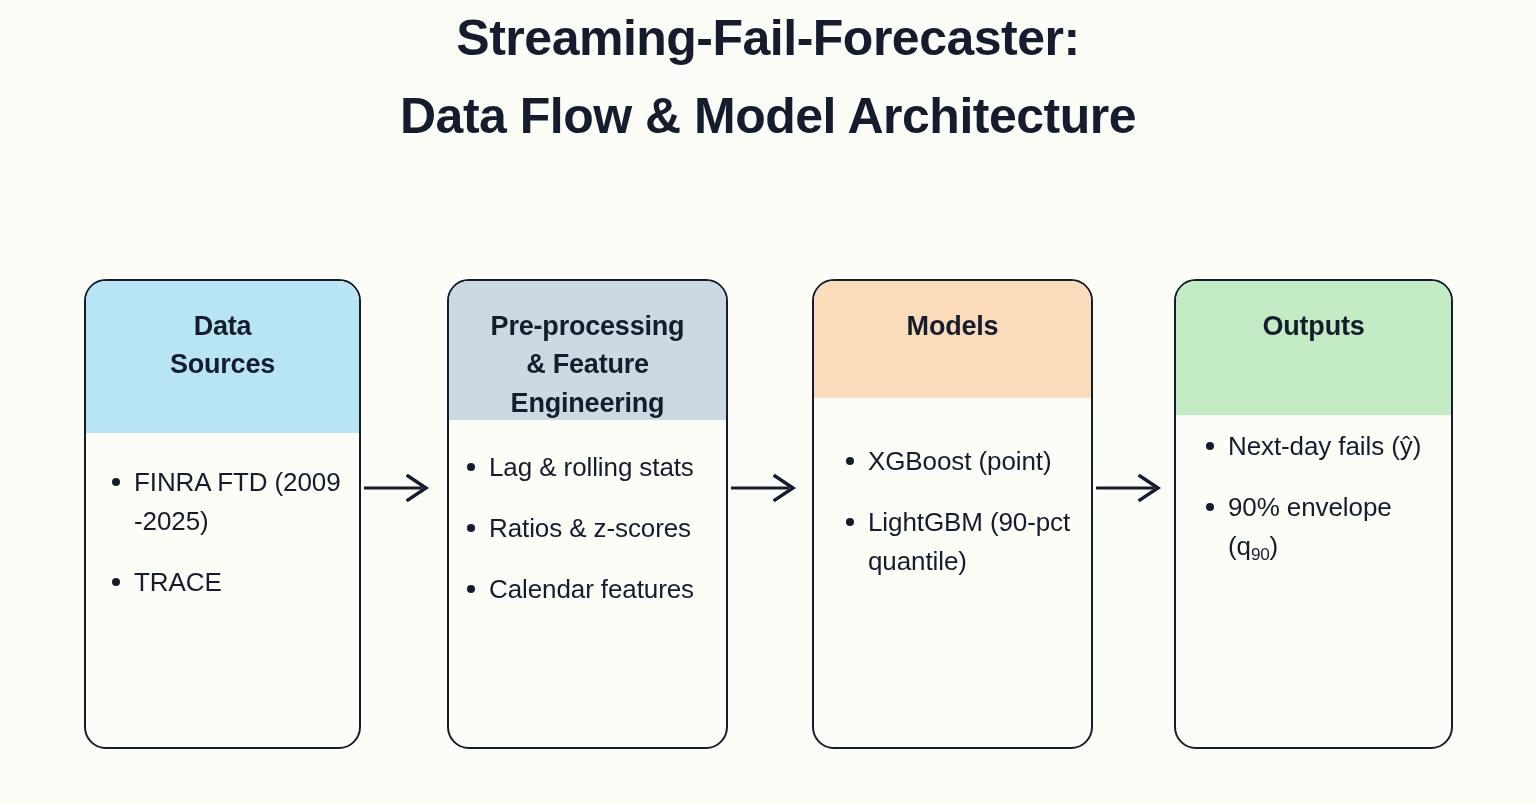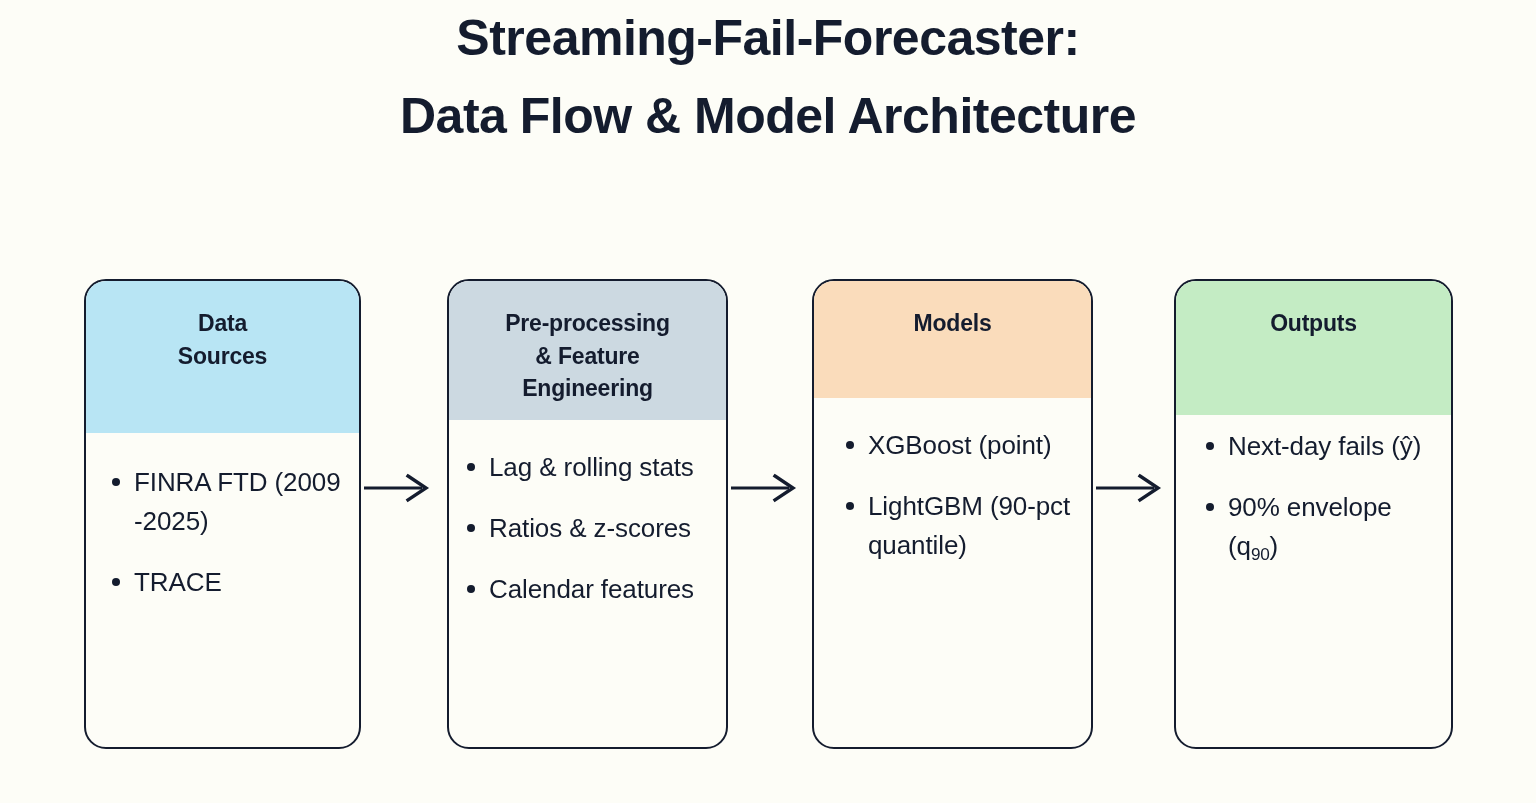--- a/index.html
+++ b/index.html
@@ -53,21 +53,21 @@
     overflow: hidden;
     display: flex;
     flex-direction: column;
   }
 
   .card-header {
     flex: 0 0 auto;
     box-sizing: border-box;
     width: 100%;
     text-align: center;
-    font-size: 23px;
+    font-size: 27px;
     font-weight: 700;
     line-height: 1.42;
     letter-spacing: -0.2px;
     color: #141c2e;
     padding: 26px 10px 0 10px;
   }
   .card-body {
     flex: 1 1 auto;
     padding: 26px 14px 0 22px;
     box-sizing: border-box;
@@ -111,21 +111,21 @@
   #card-3 { left: 812px;  width: 281px; }
   #card-4 { left: 1174px; width: 279px; }
 
   #card-1 .card-header { background: #b8e5f4; height: 152px; }
   #card-2 .card-header { background: #ccd9e1; height: 139px; }
   #card-3 .card-header { background: #fadcbb; height: 117px; }
   #card-4 .card-header { background: #c4ecc4; height: 134px; }
 
   #card-1 .card-body { padding-top: 30px; }
   #card-2 .card-body { padding-top: 28px; padding-left: 14px; }
-  #card-3 .card-body { padding-top: 28px; padding-left: 28px; }
+  #card-3 .card-body { padding-top: 44px; padding-left: 28px; }
   #card-4 .card-body { padding-top: 12px; padding-left: 26px; }
 
   
   .arrow {
     position: absolute;
     top: 194px;
     height: 30px;
     width: 68px;
   }
   #arrow-1 { left: 364px; }

